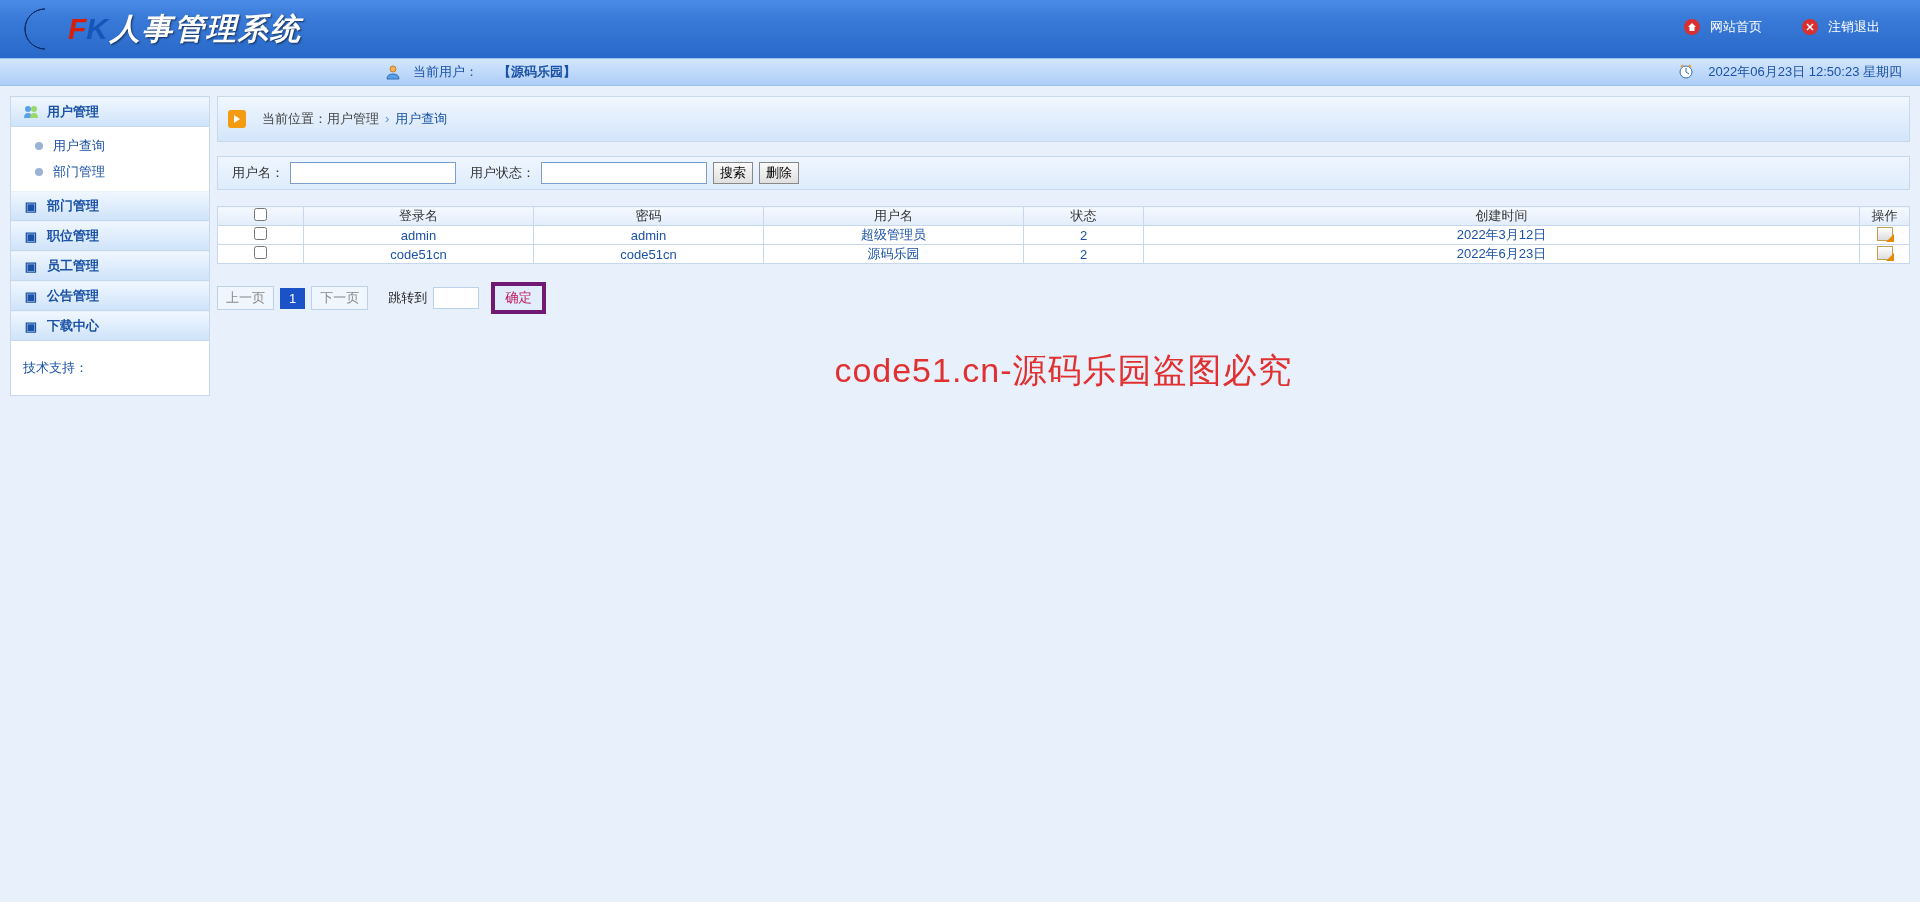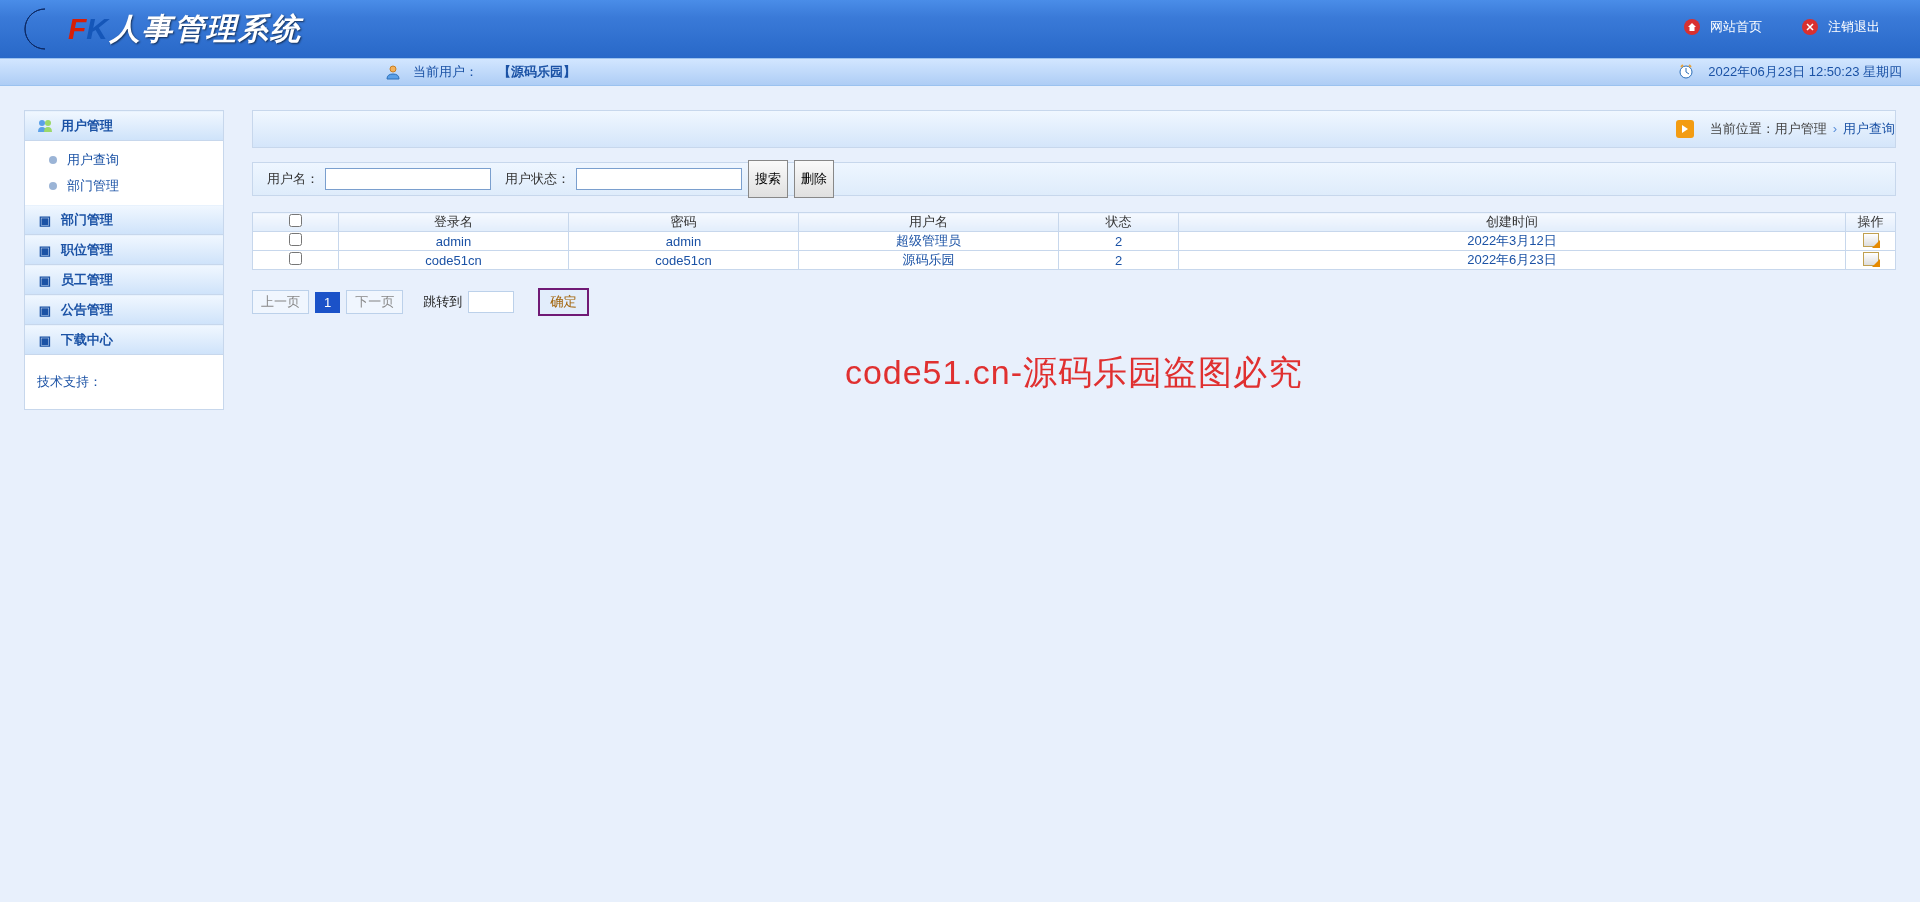--- a/index.html
+++ b/index.html
@@ -76,21 +76,21 @@
   position: absolute;
   right: 18px;
   display: flex;
   align-items: center;
   gap: 14px;
   color: #1b52a5;
   font-size: 13px;
 }
 
 
-.layout { display: flex; padding: 24px; gap: 28px; }
+.layout { display: flex; padding: 10px; gap: 7px; }
 .sidebar {
   width: 200px;
   background: #fff;
   border: 1px solid #c7d7ec;
 }
 .side-section { }
 .side-header {
   height: 30px;
   background: linear-gradient(to bottom, #f0f7ff 0%, #cfe3fa 100%);
   border-bottom: 1px solid #c7d7ec;
@@ -116,30 +116,29 @@
 .side-item .bullet { width: 8px; height: 8px; border-radius: 50%; background: #9bb4d6; }
 .side-footer {
   padding: 18px 12px;
   color: #1b52a5;
   font-size: 13px;
 }
 
 
 .main { flex: 1; }
 .breadcrumb-bar {
-  height: 38px;
+  height: 46px;
   background: linear-gradient(to bottom, #f0f7ff 0%, #d4e5fa 100%);
   border: 1px solid #c7d7ec;
   display: flex;
   align-items: center;
   padding-left: 10px;
   gap: 16px;
   font-size: 13px;
   color: #444;
-  justify-content: flex-end;
 }
 .breadcrumb-bar .arrow-icon {
   width: 18px; height: 18px;
   background: #f39c12;
   border-radius: 3px;
   display: inline-flex; align-items: center; justify-content: center;
   color: #fff; font-size: 12px;
 }
 .bc-sep { color: #5a8fd8; margin: 0 6px; }
 .bc-leaf { color: #1b52a5; }
@@ -157,21 +156,21 @@
   margin-top: 14px;
   border-top: 1px solid #c7d7ec;
 }
 .search-bar label { color: #333; }
 .search-bar input[type="text"] {
   height: 22px; border: 1px solid #7a9fce; padding: 0 4px; font-size: 13px;
 }
 .search-bar .in1 { width: 166px; }
 .search-bar .in2 { width: 166px; }
 .search-bar button {
-  height: 38px; padding: 0 6px; font-size: 13px;
+  height: 22px; padding: 0 6px; font-size: 13px;
   background: linear-gradient(#fafafa,#e0e0e0);
   border: 1px solid #888; cursor: pointer;
 }
 
 .data-table {
   width: 100%;
   border-collapse: collapse;
   margin-top: 16px;
   font-size: 13px;
   color: #1b52a5;
@@ -221,22 +220,22 @@
   color: #888;
   padding: 2px 8px;
   font-size: 13px;
 }
 .pager .pg-cur {
   background: #1b52c8; color: #fff; padding: 2px 8px; border: 1px solid #1b52c8;
 }
 .pager .jump-label { color: #222; margin-left: 14px; }
 .pager .jump-input { width: 46px; height: 22px; border: 1px solid #bcd1ea; text-align: center; }
 .pager .jump-ok {
-  background: #e2edfb; border: 2px solid #701a75;
-  padding: 3px 10px; color: #a16207; cursor: pointer; margin-left: 18px;
+  background: #e2edfb; border: 4px solid #701a75;
+  padding: 3px 10px; color: #be185d; cursor: pointer; margin-left: 6px;
 }
 .record-info { text-align: center; font-size: 13px; color: #333; margin-top: 10px; }
 .record-info .num { color: #d33; }
 
 .watermark {
   text-align: center;
   font-size: 34px;
   color: #e03030;
   margin-top: 34px;
   font-family: "SimHei","Microsoft YaHei",sans-serif;

